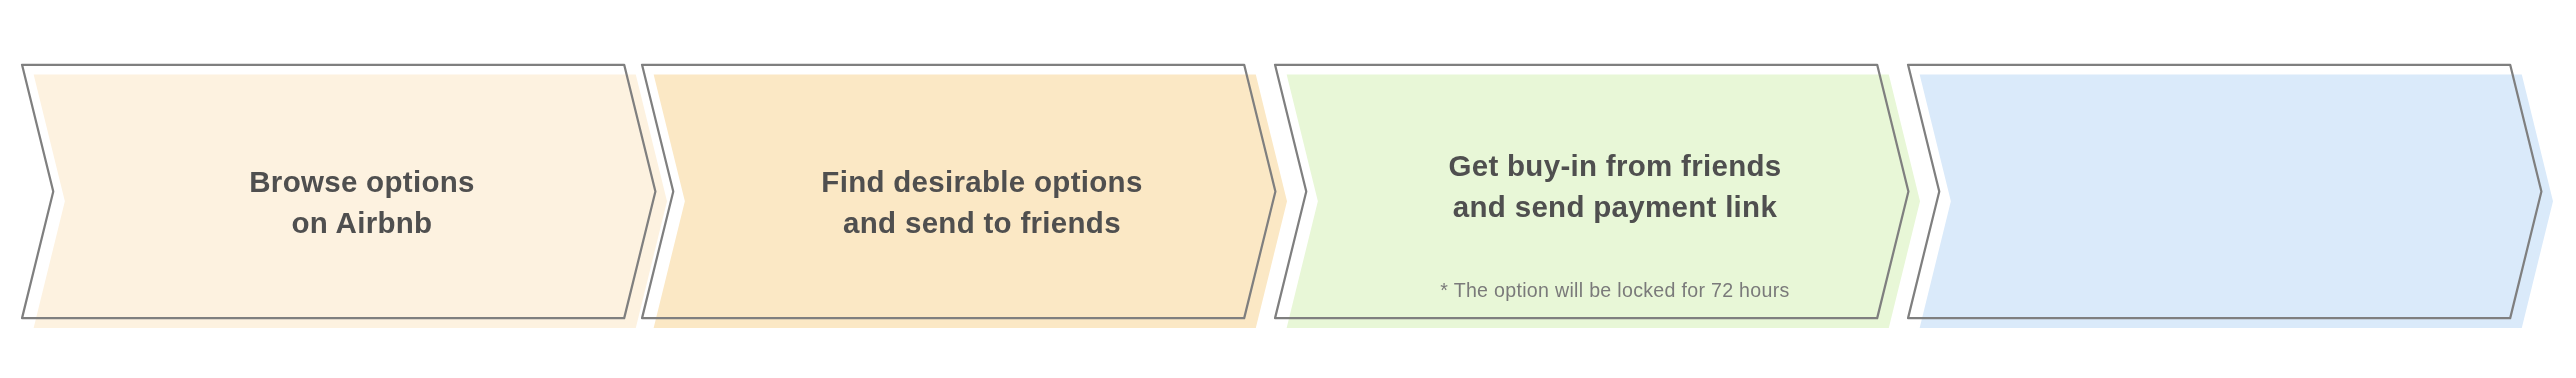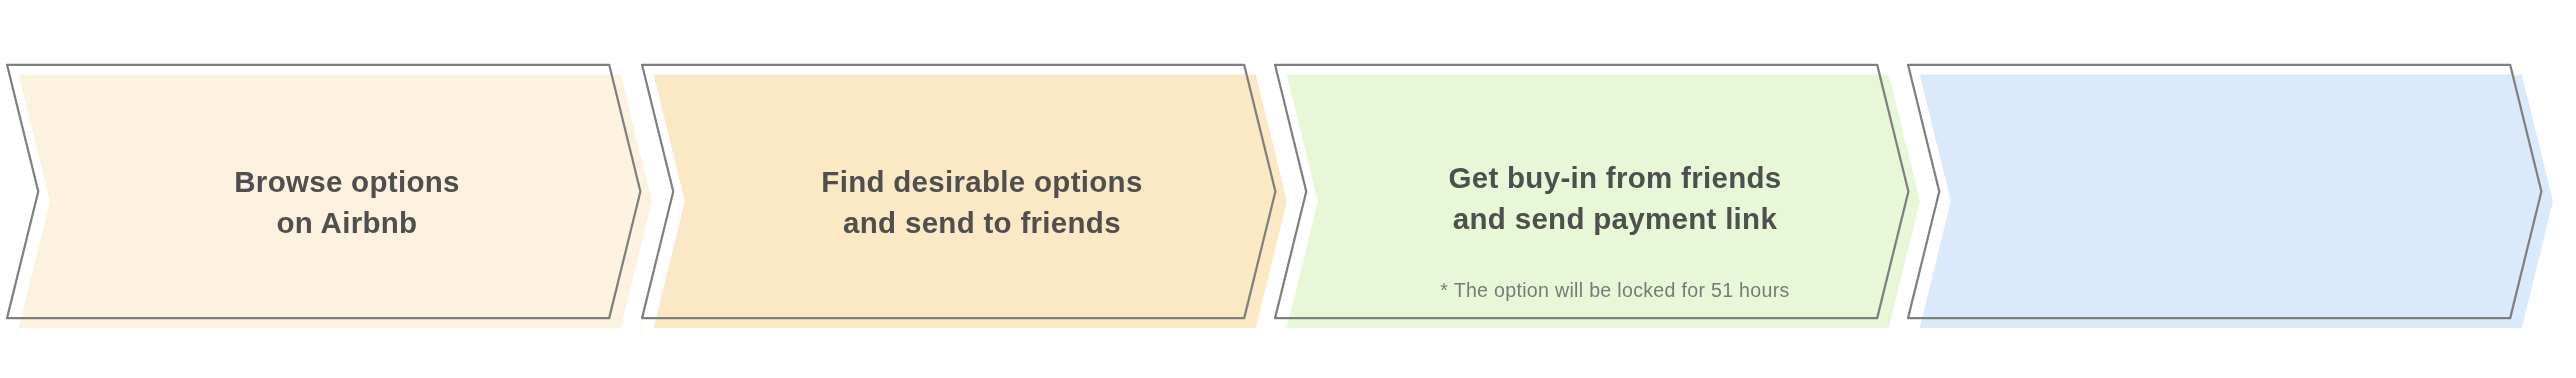--- a/index.html
+++ b/index.html
@@ -54,41 +54,40 @@
     white-space: pre-line;
     font-size: 29.5px;
     line-height: 41px;
     font-weight: 600;
     color: var(--heading_text, #4f4f4f);
     letter-spacing: 0.3px;
   }
   .step-3 .label {
     
     height: 223px;
-    margin-top: 12px;
   }
   .note {
     position: absolute;
     left: 40px;
     right: 22px;
     top: 214px;
     text-align: center;
     font-size: 19.6px;
     line-height: 27px;
     font-weight: 400;
     color: var(--note_text, #7a7a7a);
     letter-spacing: 0.3px;
   }
 </style>
 </head>
 <body>
 
 <div class="flow">
 
-  <div class="step step-1" style="left: 5px;">
+  <div class="step step-1" style="left: 20px;">
     <svg class="chev" width="666" height="281" viewBox="0 0 746 315" aria-hidden="true">
       <polygon class="chev-fill" points="2,2 677,2 712,144 677,286 2,286 37,144" transform="translate(13,11)"></polygon>
       <polygon class="chev-outline" points="2,2 677,2 712,144 677,286 2,286 37,144"></polygon>
     </svg>
     <div class="label">Browse options
 on Airbnb</div>
   </div>
 
   <div class="step step-2" style="left: 640px;">
     <svg class="chev" width="666" height="281" viewBox="0 0 746 315" aria-hidden="true">
@@ -99,21 +98,21 @@
 and send to friends</div>
   </div>
 
   <div class="step step-3" style="left: 1273px;">
     <svg class="chev" width="666" height="281" viewBox="0 0 746 315" aria-hidden="true">
       <polygon class="chev-fill" points="2,2 677,2 712,144 677,286 2,286 37,144" transform="translate(13,11)"></polygon>
       <polygon class="chev-outline" points="2,2 677,2 712,144 677,286 2,286 37,144"></polygon>
     </svg>
     <div class="label">Get buy-in from friends
 and send payment link</div>
-    <div class="note">* The option will be locked for 51 hours</div>
+    <div class="note">* The option will be locked for 72 hours</div>
   </div>
 
   <div class="step step-4" style="left: 1906px;">
     <svg class="chev" width="666" height="281" viewBox="0 0 746 315" aria-hidden="true">
       <polygon class="chev-fill" points="2,2 677,2 712,144 677,286 2,286 37,144" transform="translate(13,11)"></polygon>
       <polygon class="chev-outline" points="2,2 677,2 712,144 677,286 2,286 37,144"></polygon>
     </svg>
   </div>
 
 </div>

